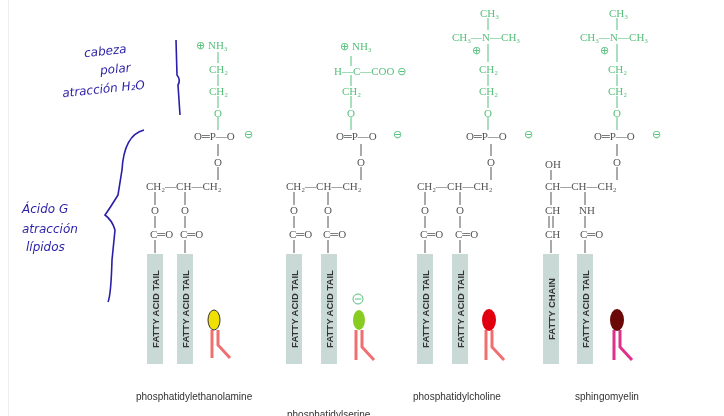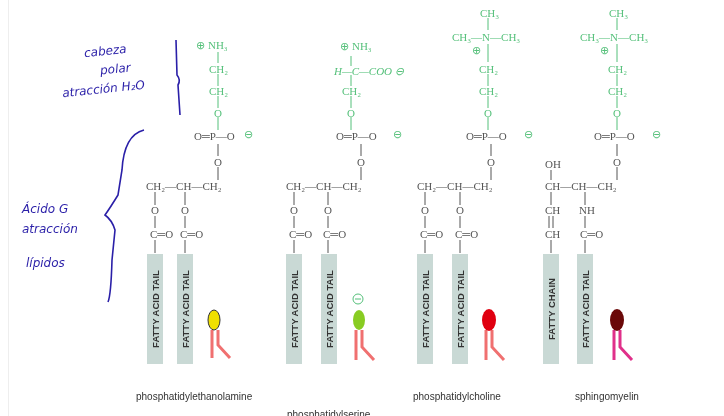--- a/index.html
+++ b/index.html
@@ -20,21 +20,21 @@
 <div class="edge"></div>
 
 <div>
   <div class="hw" style="left:84px;top:44px;">cabeza</div>
   <div class="hw" style="left:100px;top:62px;">polar</div>
   <div class="hw" style="left:62px;top:82px;">atracción H₂O</div>
 </div>
 <div>
   <div class="hw" style="left:22px;top:202px;transform:none;">Ácido G</div>
   <div class="hw" style="left:22px;top:222px;transform:none;">atracción</div>
-  <div class="hw" style="left:26px;top:256px;transform:none;">lípidos</div>
+  <div class="hw" style="left:26px;top:240px;transform:none;">lípidos</div>
 </div>
 
 <svg class="ov" width="724" height="416">
 
   <path d="M176,40 L177,75 Q181,80 178,85 L180,115" stroke="#2a1fa8" stroke-width="1.6" fill="none"></path>
 
   <path d="M144,130 Q124,135 122,170 L118,195 Q110,208 105,215 Q112,220 115,230 L112,260 Q111,295 108,302" stroke="#2a1fa8" stroke-width="1.6" fill="none"></path>
 
   <g stroke="#55c07a" stroke-width="1">
     <line x1="218" y1="52" x2="218" y2="63"></line>
@@ -134,21 +134,21 @@
       <span>FATTY ACID TAIL</span>
     </div>
   <div class="tail" style="left:177px;top:254px;">
       <span>FATTY ACID TAIL</span>
     </div>
   <div class="name" style="left:136px;">phosphatidylethanolamine</div>
 </div>
 
 <div>
   <div class="t g" style="left:340px;top:41px;">⊕ NH₃</div>
-  <div class="t g" style="left:334px;top:66px;font-style:italic;">H—C—COO ⊖</div>
+  <div class="t g" style="left:334px;top:66px;">H—C—COO ⊖</div>
   <div class="t g" style="left:342px;top:86px;">CH₂</div>
   <div class="t g" style="left:347px;top:108px;">O</div>
   <div class="t k" style="left:336px;top:131px;">O═P—O</div>
   <div class="t g" style="left:393px;top:129px;">⊖</div>
   <div class="t k" style="left:357px;top:157px;">O</div>
   <div class="t k" style="left:286px;top:181px;">CH₂—CH—CH₂</div>
   <div class="t k" style="left:290px;top:205px;">O</div>
   <div class="t k" style="left:324px;top:205px;">O</div>
   <div class="t k" style="left:289px;top:229px;">C═O</div>
   <div class="t k" style="left:323px;top:229px;">C═O</div>

